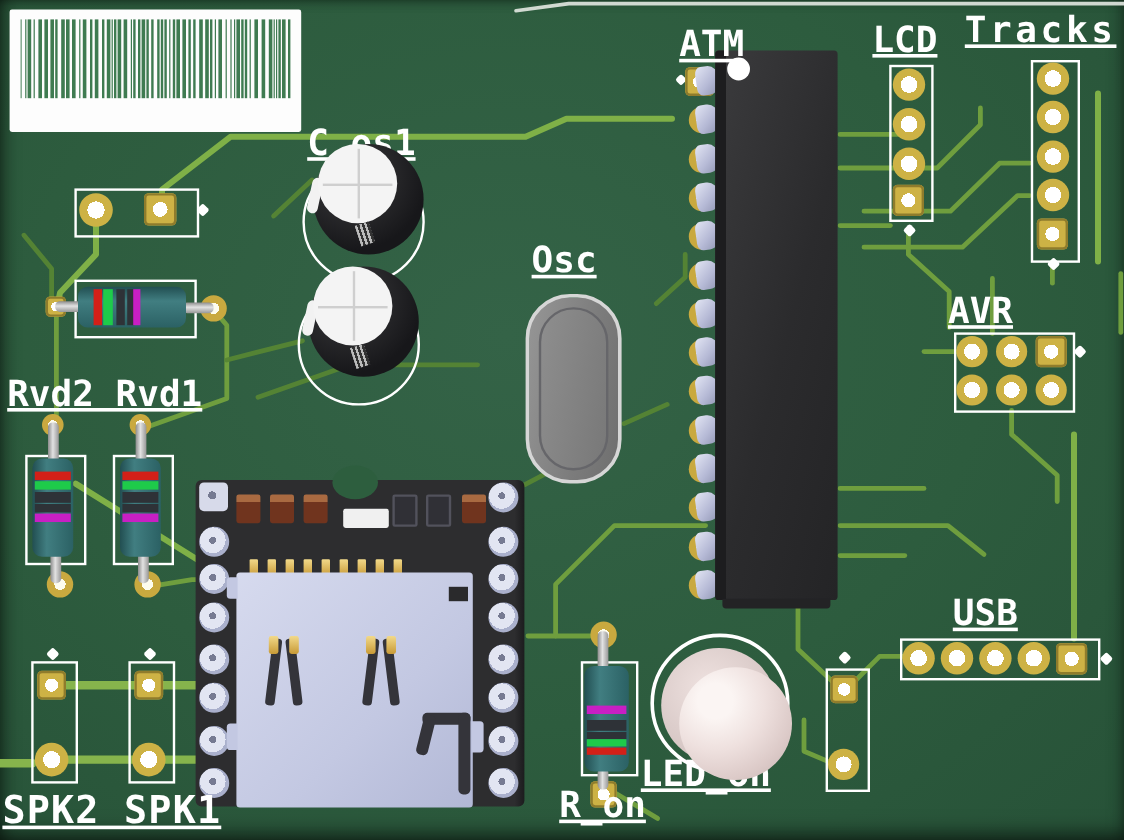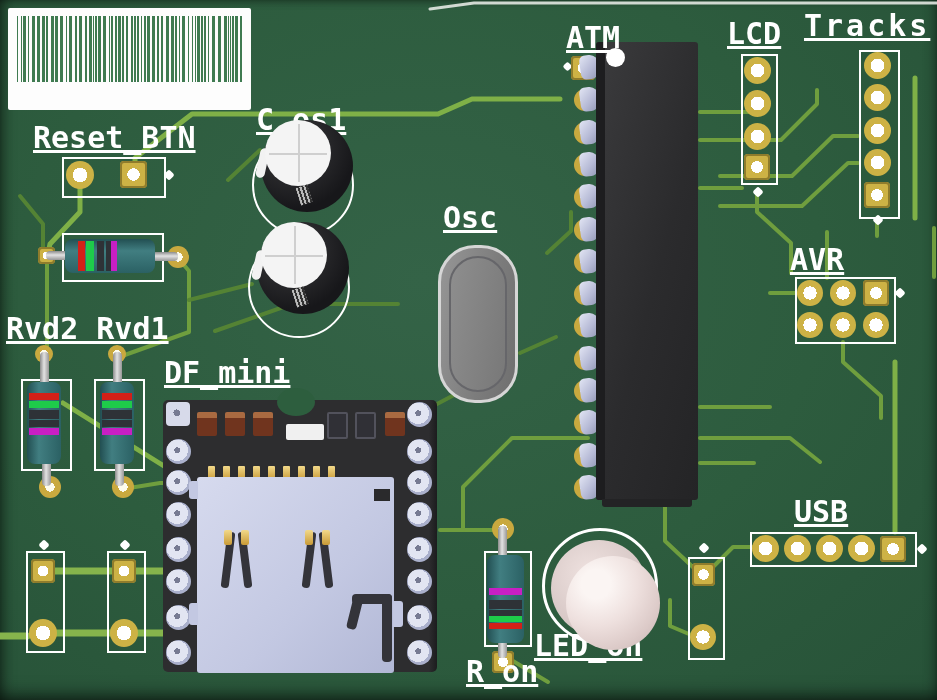--- a/index.html
+++ b/index.html
@@ -97,21 +97,20 @@
       <path class="t" d="M714,566 L733,547 L757,547"></path>
       <path class="t" d="M877,222 L877,236"></path>
       <path class="edge" d="M430,9 L474,3 L937,3"></path>
     </g>
   </svg>
 
   <div class="abs" style="left:8px;top:8px;width:243px;height:102px;background:#fdfdfd;border-radius:2px;z-index:3;">
     <div class="stripes" style="left:9px;top:8px;width:225px;height:66px;"><span style="width:1px;margin-right:3px"></span><span style="width:1px;margin-right:1px"></span><span style="width:3px;margin-right:2px"></span><span style="width:1px;margin-right:3px"></span><span style="width:3px;margin-right:2px"></span><span style="width:3px;margin-right:2px"></span><span style="width:3px;margin-right:1px"></span><span style="width:2px;margin-right:3px"></span><span style="width:3px;margin-right:1px"></span><span style="width:3px;margin-right:2px"></span><span style="width:3px;margin-right:3px"></span><span style="width:1px;margin-right:2px"></span><span style="width:3px;margin-right:3px"></span><span style="width:2px;margin-right:2px"></span><span style="width:3px;margin-right:3px"></span><span style="width:2px;margin-right:2px"></span><span style="width:3px;margin-right:1px"></span><span style="width:1px;margin-right:1px"></span><span style="width:2px;margin-right:1px"></span><span style="width:3px;margin-right:2px"></span><span style="width:3px;margin-right:3px"></span><span style="width:1px;margin-right:1px"></span><span style="width:2px;margin-right:2px"></span><span style="width:2px;margin-right:1px"></span><span style="width:3px;margin-right:1px"></span><span style="width:2px;margin-right:2px"></span><span style="width:2px;margin-right:3px"></span><span style="width:2px;margin-right:1px"></span><span style="width:2px;margin-right:1px"></span><span style="width:2px;margin-right:2px"></span><span style="width:1px;margin-right:2px"></span><span style="width:2px;margin-right:1px"></span><span style="width:3px;margin-right:2px"></span><span style="width:3px;margin-right:2px"></span><span style="width:2px;margin-right:2px"></span><span style="width:2px;margin-right:3px"></span><span style="width:3px;margin-right:2px"></span><span style="width:3px;margin-right:1px"></span><span style="width:2px;margin-right:2px"></span><span style="width:1px;margin-right:2px"></span><span style="width:3px;margin-right:3px"></span><span style="width:1px;margin-right:3px"></span><span style="width:1px;margin-right:2px"></span><span style="width:1px;margin-right:1px"></span><span style="width:3px;margin-right:1px"></span><span style="width:2px;margin-right:1px"></span><span style="width:2px;margin-right:2px"></span><span style="width:1px;margin-right:3px"></span><span style="width:3px;margin-right:3px"></span><span style="width:3px;margin-right:3px"></span><span style="width:3px;margin-right:1px"></span><span style="width:1px;margin-right:1px"></span><span style="width:1px;margin-right:1px"></span><span style="width:2px;margin-right:1px"></span><span style="width:3px;margin-right:2px"></span><span style="width:3px;margin-right:1px"></span></div>
   </div>
 
-  <div class="silk" style="left:33px;top:120px;">Reset_BTN</div>
   <div class="outline" style="left:62px;top:157px;width:100px;height:37px;"></div>
   <div class="pr" style="left:66px;top:161px;width:28px;height:28px;"></div>
   <div class="ps" style="left:120px;top:161px;width:27px;height:27px;"></div>
   <div class="dot" style="left:165px;top:171px;"></div>
 
   <div class="outline" style="left:62px;top:233px;width:98px;height:45px;"></div>
   <div class="ps" style="left:38px;top:247px;width:17px;height:17px;"></div>
   <div class="pg" style="left:167px;top:246px;"></div>
   <div class="leadh" style="left:46px;top:251px;width:26px;"></div>
   <div class="leadh" style="left:152px;top:252px;width:26px;"></div>
@@ -238,21 +237,20 @@
   <div class="leadv" style="left:113px;top:352px;height:34px;"></div>
   <div class="leadv" style="left:115px;top:460px;height:26px;"></div>
   <div class="rbodyv" style="left:100px;top:382px;width:34px;height:82px;">
     <div class="bandh b-red" style="top:11px;height:7px;"></div>
     <div class="bandh b-grn" style="top:19px;height:7px;"></div>
     <div class="bandh b-dk" style="top:28px;height:9px;"></div>
     <div class="bandh b-dk" style="top:38px;height:7px;"></div>
     <div class="bandh b-mag" style="top:46px;height:7px;"></div>
   </div>
 
-  <div class="silk" style="left:164px;top:355px;">DF_mini</div>
   <div class="abs" style="left:163px;top:400px;width:274px;height:272px;z-index:3;border-radius:5px;
        background:linear-gradient(90deg,#2d2d2f 0 97%,#1c1c1e);">
     <div style="position:absolute;left:114px;top:-12px;width:38px;height:28px;border-radius:50%;background:#2d5e3e;"></div>
   </div>
   <div class="abs" style="left:166px;top:402px;width:26px;height:266px;z-index:4;">
       <div class="dfps" style="left: 0px; top: 0px;"></div>
       <div class="dfp" style="left: 0px; top: 37px;"></div>
       <div class="dfp" style="left: 0px; top: 68px;"></div>
       <div class="dfp" style="left: 0px; top: 100px;"></div>
       <div class="dfp" style="left: 0px; top: 135px;"></div>
@@ -337,20 +335,21 @@
 
   <div class="silk" style="left:794px;top:494px;">USB</div>
   <div class="outline" style="left:750px;top:532px;width:163px;height:31px;"></div>
   <div class="pr" style="left:752px;top:535px;width:27px;height:27px;"></div>
   <div class="pr" style="left:784px;top:535px;width:27px;height:27px;"></div>
   <div class="pr" style="left:816px;top:535px;width:27px;height:27px;"></div>
   <div class="pr" style="left:848px;top:535px;width:27px;height:27px;"></div>
   <div class="ps" style="left:880px;top:536px;width:26px;height:26px;"></div>
   <div class="dot" style="left:918px;top:545px;"></div>
 
+  <div class="silk" style="left:2px;top:656px;font-size:32px;letter-spacing:1px;">SPK2 SPK1</div>
   <div class="outline" style="left:26px;top:551px;width:35px;height:98px;"></div>
   <div class="ps" style="left:31px;top:559px;width:24px;height:24px;"></div>
   <div class="pr" style="left:29px;top:619px;width:28px;height:28px;"></div>
   <div class="dot" style="left:40px;top:541px;"></div>
   <div class="outline" style="left:107px;top:551px;width:35px;height:98px;"></div>
   <div class="ps" style="left:112px;top:559px;width:24px;height:24px;"></div>
   <div class="pr" style="left:110px;top:619px;width:28px;height:28px;"></div>
   <div class="dot" style="left:121px;top:541px;"></div>
 
 </div>

